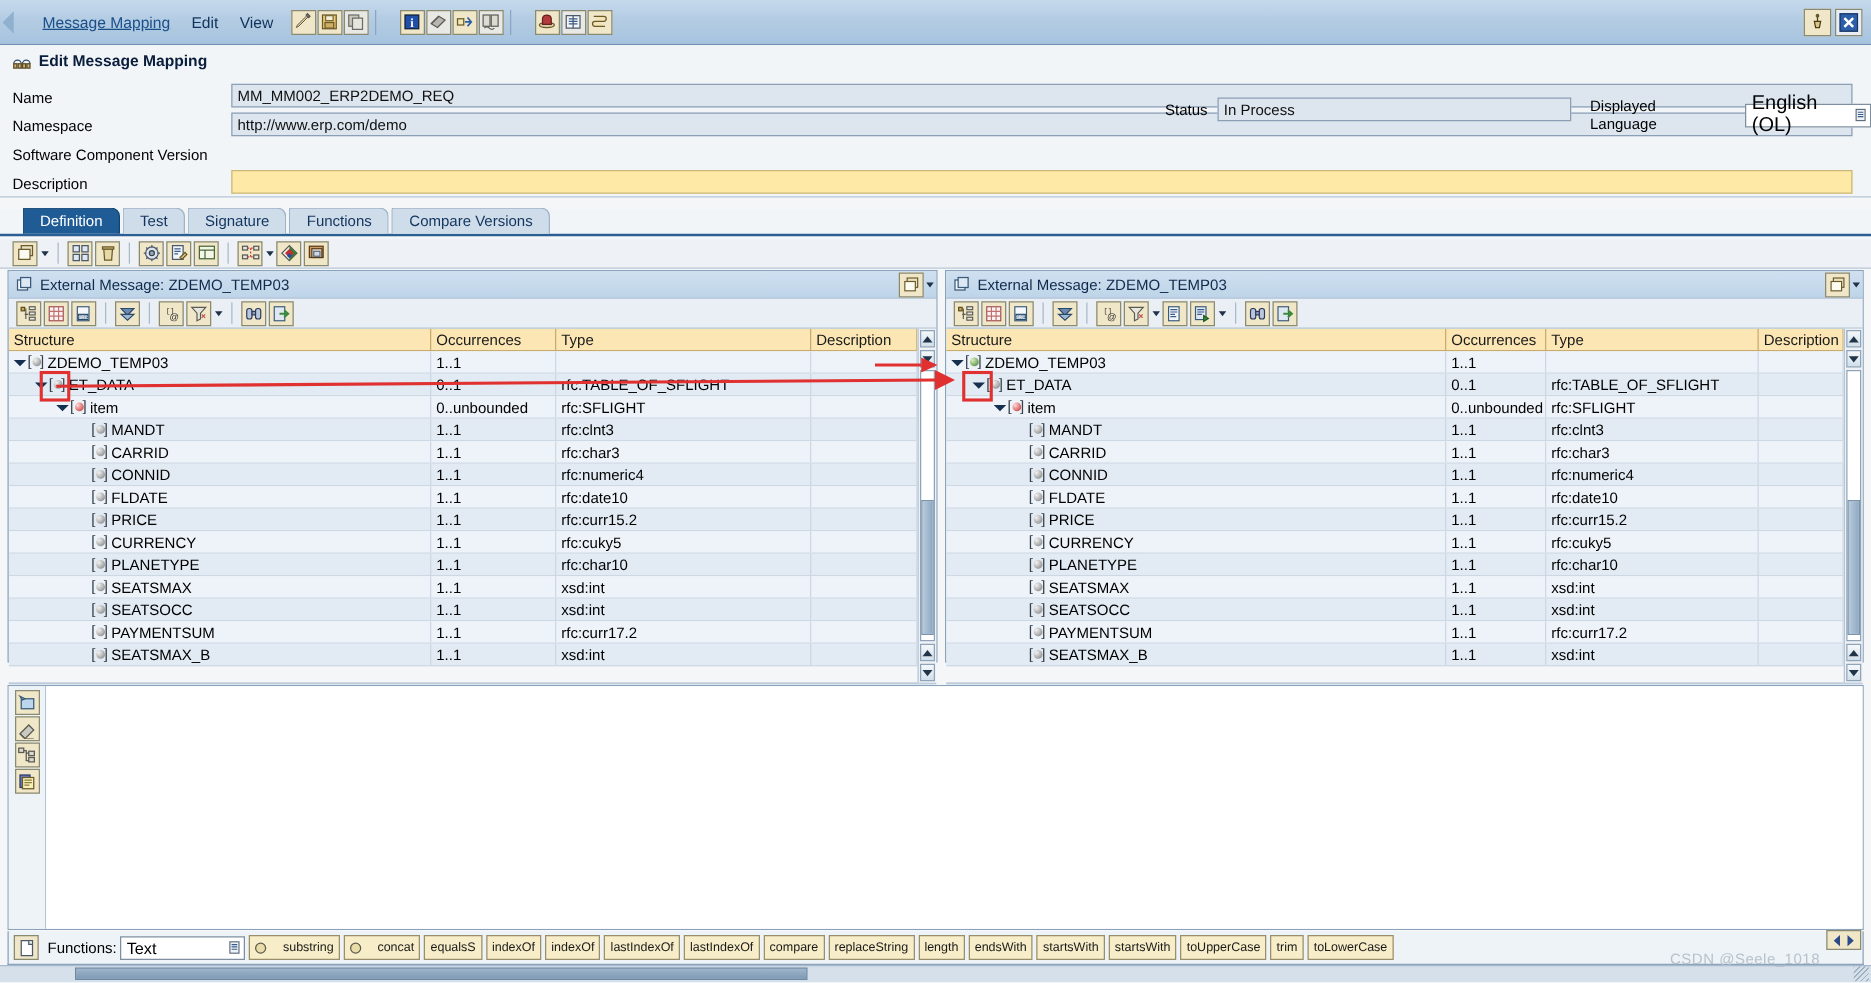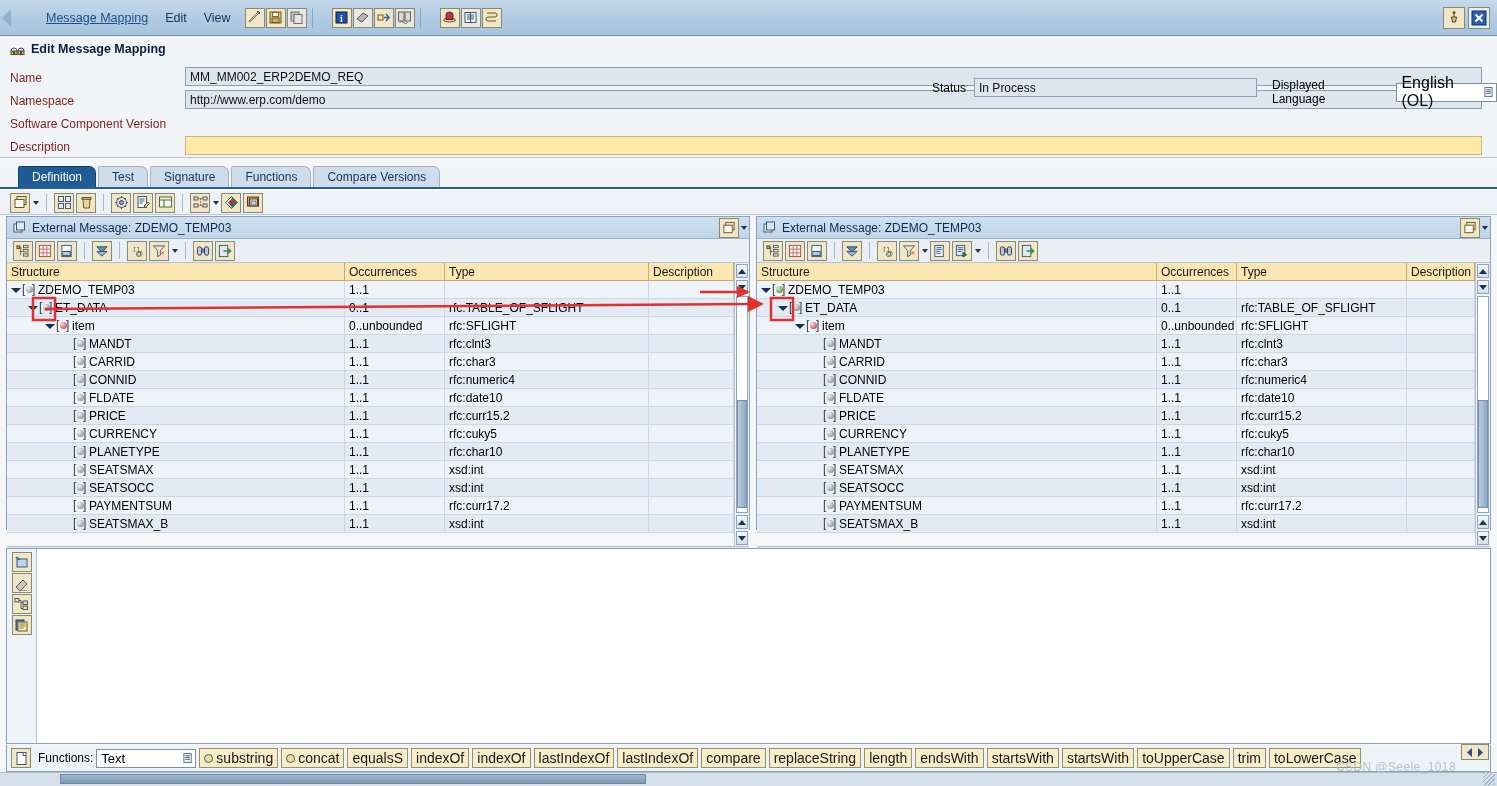--- a/index.html
+++ b/index.html
@@ -19,21 +19,21 @@
     display:flex;align-items:center;
   }
   .menu-left-arrow{
     width:14px;height:36px;position:relative;flex:0 0 14px;
   }
   .menu-left-arrow:before{
     content:"";position:absolute;left:2px;top:9px;
     border-top:9px solid transparent;border-bottom:9px solid transparent;
     border-right:9px solid #8fb0cf;
   }
-  .menu-items{display:flex;align-items:center;gap:17px;margin-left:32px;}
+  .menu-items{display:flex;align-items:center;gap:17px;margin-left:20px;}
   .menu-item{
     font-size:12.5px;color:#10325c;cursor:default;white-space:nowrap;
   }
   .menu-item.link{color:#1b4f8a;}
   .menu-item u{text-decoration:underline;}
   .mb-sep{width:1px;height:20px;background:#89a6c4;margin:0 5px;}
   .tbgroup{display:flex;align-items:center;gap:1px;margin-left:14px;}
   .tbtn{
     width:20px;height:20px;border:1px solid #8a8a72;
     background:#f0e6c8;display:flex;align-items:center;justify-content:center;
@@ -49,21 +49,21 @@
   
   .hdr{
     position:absolute;left:0;top:36px;width:1497px;height:122px;
     background:#f2f5f8;border-bottom:1px solid #b7c6d6;
   }
   .hdr-title{
     position:absolute;left:10px;top:6px;display:flex;align-items:center;gap:6px;
     font-weight:bold;font-size:12.5px;color:#0a1e3c;
   }
   .hdr-row{position:absolute;left:10px;height:20px;display:flex;align-items:center;}
-  .hdr-label{width:176px;font-size:12px;color:#7f1d1d;}
+  .hdr-label{width:176px;font-size:12px;color:#000000;}
   .fld{
     height:19px;border:1px solid #8ba0b5;background:#dde6ef;
     display:flex;align-items:center;padding:0 4px;font-size:12px;color:#101010;
     white-space:nowrap;overflow:hidden;
   }
   .fld.yellow{background:#ffe9a6;border-color:#c9b679;}
   .blurbox{display:inline-block;height:10px;background:#b9bfc6;margin-left:2px;border-radius:1px;vertical-align:middle;}
   .status-wrap{position:absolute;top:42px;left:932px;display:flex;align-items:center;gap:8px;}
   .status-lbl{font-size:12px;}
   .lang-wrap{position:absolute;top:42px;left:1272px;display:flex;align-items:center;gap:26px;}
@@ -218,22 +218,22 @@
     display:flex;align-items:center;padding-left:4px;gap:3px;overflow:hidden;
   }
   .func-lbl{font-size:12px;margin-left:4px;}
   .func-sel{
     height:19px;width:100px;border:1px solid #7f8f9f;background:#ffffff;
     display:flex;align-items:center;padding:0 2px 0 4px;font-size:13px;
   }
   .func-sel span{flex:1;}
   .fbtn{
     height:20px;border:1px solid #9a8f6c;background:#f7edc8;
-    display:flex;align-items:center;gap:3px;padding:0 4px;
-    font-size:14px;color:#1a1a1a;white-space:nowrap;
+    display:flex;align-items:center;gap:13px;padding:0 4px;
+    font-size:10px;color:#1a1a1a;white-space:nowrap;
   }
   .fgear{
     width:9px;height:9px;border-radius:50%;border:1.5px solid #5b5b4a;
     background:#e8dda8;flex:0 0 9px;
   }
 
   
   .botstrip{
     position:absolute;left:0;top:772px;width:1497px;height:14px;
     background:#d6e0ea;border-top:1px solid #a8bacb;

